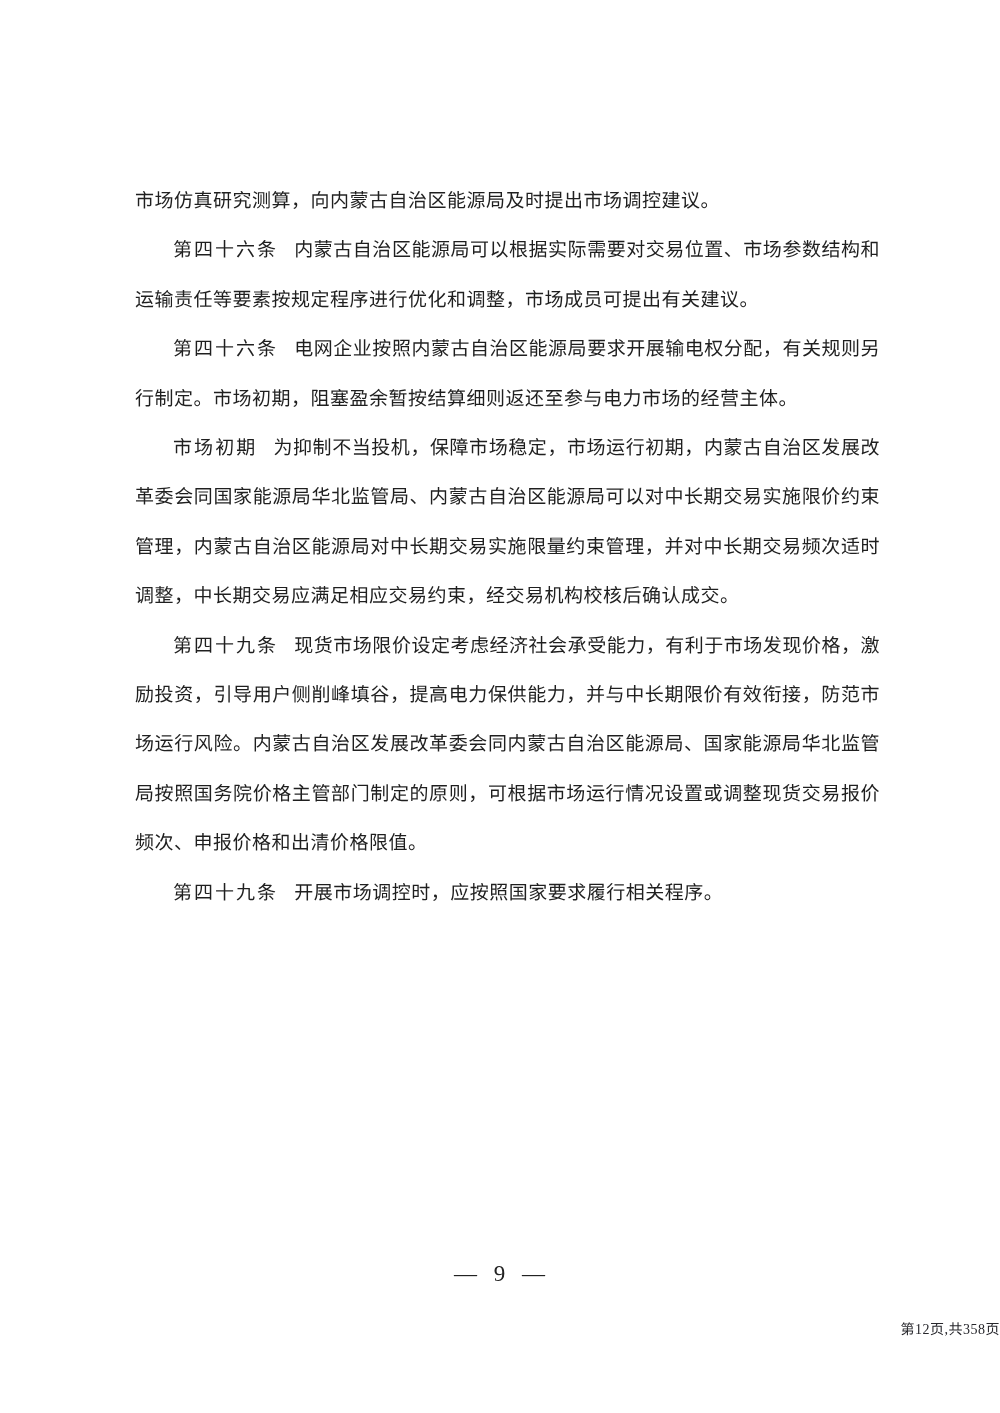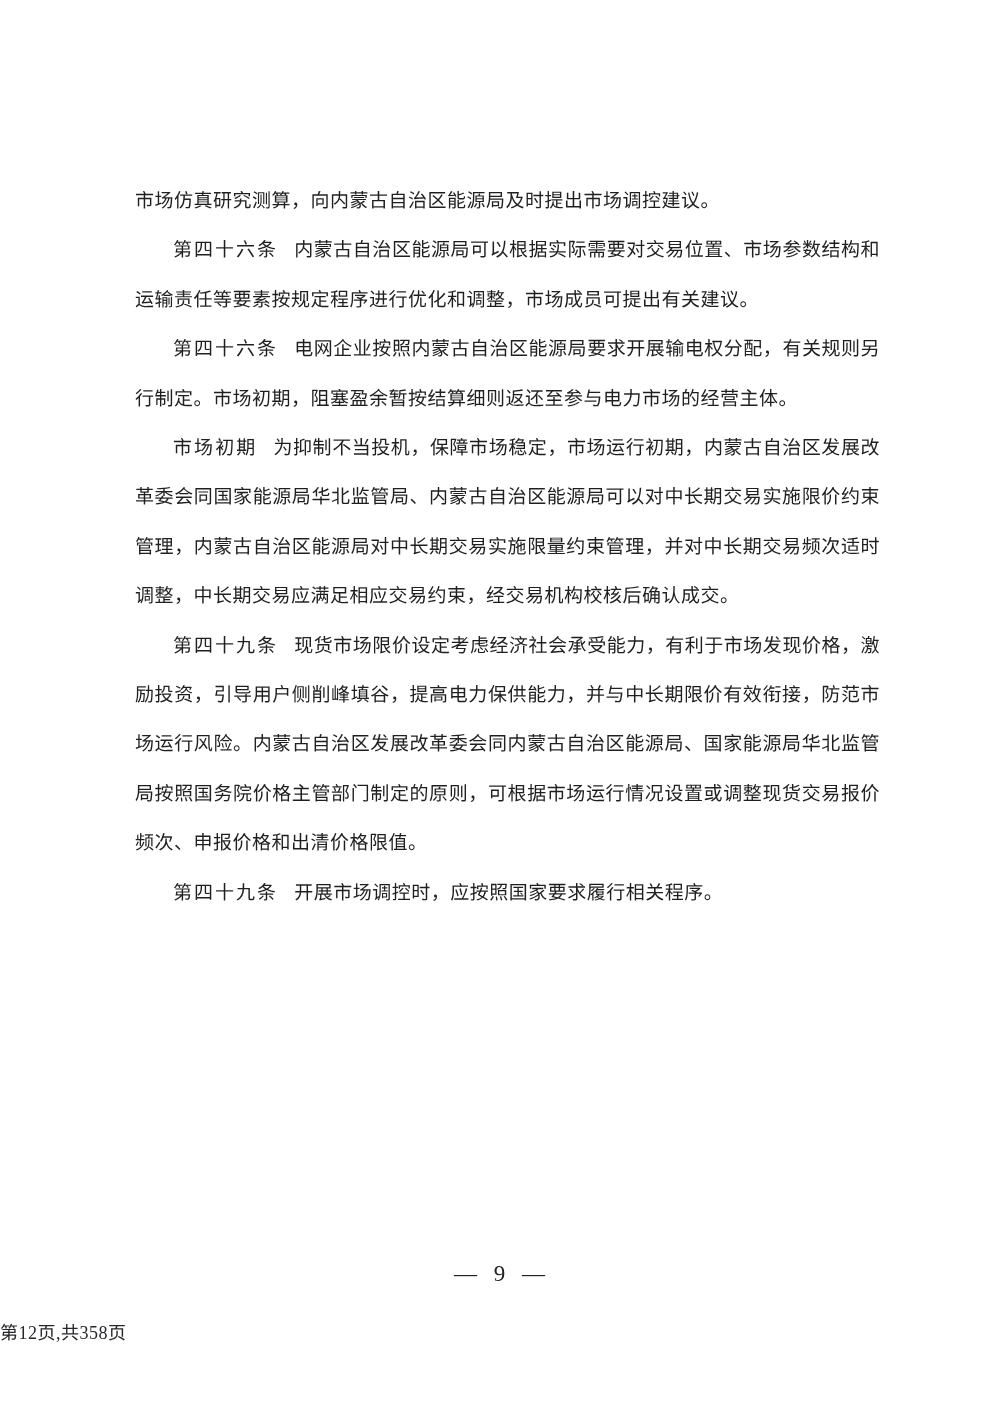--- a/index.html
+++ b/index.html
@@ -49,22 +49,22 @@
     font-size: 23px;
     color: #222222;
     word-spacing: 9px;
     letter-spacing: 1px;
   }
   .pagination {
     position: absolute;
     top: 1318px;
     left: 0;
     width: 100%;
-    text-align: left;
-    font-size: 18px;
+    text-align: right;
+    font-size: 14px;
     color: #26262b;
     letter-spacing: 0.5px;
   }
 </style>
 </head>
 <body>
 
 <div class="page">
 
   <main class="content">

